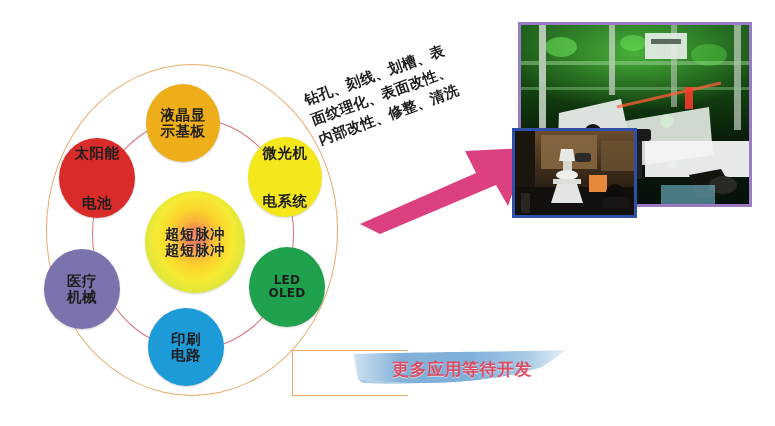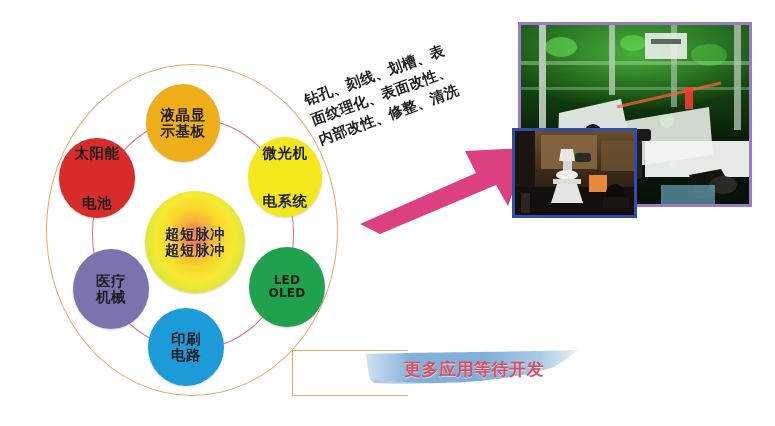--- a/index.html
+++ b/index.html
@@ -28,21 +28,21 @@
     display:flex;flex-direction:column;align-items:center;justify-content:center;
     text-align:center;color:#1d1d1d;font-weight:bold;line-height:1.12;
     letter-spacing:.5px;
     box-shadow:0 1px 2px rgba(0,0,0,.18);
   }
   .bubble span{display:block;white-space:nowrap;}
 
   .b-lcd   {left:146px;top:84px; width:74px;height:78px; background:#eeae1a; font-size:14.5px;}
   .b-solar {left:59px; top:138px;width:76px;height:80px; background:#da2b2b; font-size:14.5px;gap:34px;}
   .b-mems  {left:248px;top:137px;width:74px;height:80px; background:#f4e81d; font-size:14.5px;gap:32px;}
-  .b-med   {left:73px; top:249px;width:76px;height:80px; background:#7b73ae; font-size:14.5px;}
+  .b-med   {left:44px; top:249px;width:76px;height:80px; background:#7b73ae; font-size:14.5px;}
   .b-led   {left:249px;top:247px;width:76px;height:80px; background:#1fa14d; font-size:12px; letter-spacing:.3px;}
   .b-pcb   {left:148px;top:308px;width:76px;height:78px; background:#1d9ad8; font-size:14.5px;font-family:Liberation Serif, serif;}
 
   .b-center{
     left:145px;top:191px;width:100px;height:102px;font-size:14.5px;
     background:
       radial-gradient(ellipse at 50% 46%,
         #f58a64 0%, #f07a55 9%,
         #f7b13c 22%, #fbd62a 38%,
         #f6ea33 55%, #d8e53c 75%, #b9dc3f 100%);
@@ -55,21 +55,21 @@
     position:absolute;left:292px;top:350px;width:115px;height:44px;
     border-left:0;border-right:1.6px solid #e8a96a;
     border-top:1.6px solid #e8a96a;border-bottom:1.6px solid #e8a96a;
     border-radius:0;
     background:transparent;
     transform:scaleX(-1);
   }
 
   
   .ribbon{
-    position:absolute;left:364px;top:350px;width:220px;height:42px;
+    position:absolute;left:352px;top:350px;width:220px;height:42px;
   }
   .ribbon svg{display:block;}
   .ribbon-text{
     position:absolute;left:0;top:0;width:100%;height:100%;
     display:flex;align-items:center;justify-content:center;
     font-size:17px;font-weight:bold;color:#e04a5e;
     letter-spacing:.5px;text-shadow:0 1px 0 rgba(255,255,255,.6);
     padding-bottom:3px;box-sizing:border-box;
   }
 

